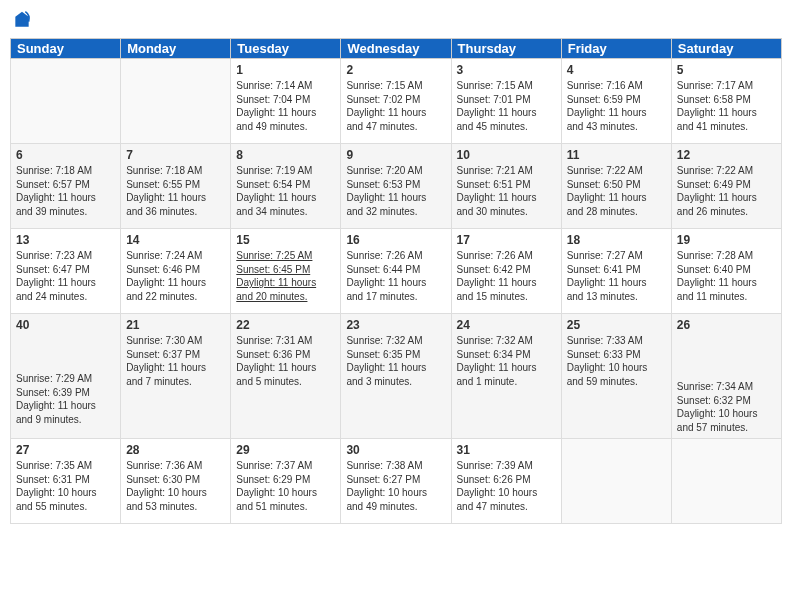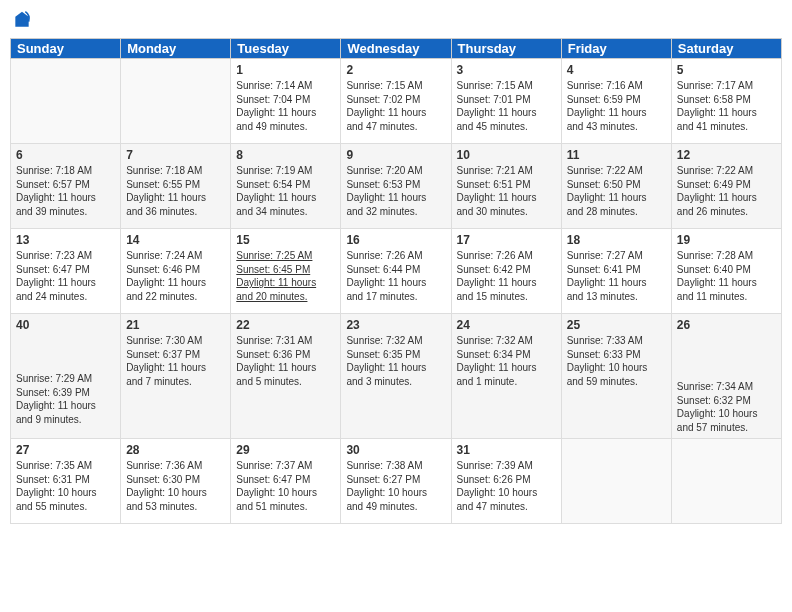--- a/index.html
+++ b/index.html
@@ -304,21 +304,21 @@
         </td>
         <td>
           <span class="day-number">28</span>
           <div class="day-info" style="white-space: pre-line;">Sunrise: 7:36 AM
 Sunset: 6:30 PM
 Daylight: 10 hours and 53 minutes.</div>
         </td>
         <td>
           <span class="day-number">29</span>
           <div class="day-info" style="white-space: pre-line;">Sunrise: 7:37 AM
-Sunset: 6:47 PM
+Sunset: 6:29 PM
 Daylight: 10 hours and 51 minutes.</div>
         </td>
         <td>
           <span class="day-number">30</span>
           <div class="day-info" style="white-space: pre-line;">Sunrise: 7:38 AM
 Sunset: 6:27 PM
 Daylight: 10 hours and 49 minutes.</div>
         </td>
         <td>
           <span class="day-number">31</span>

